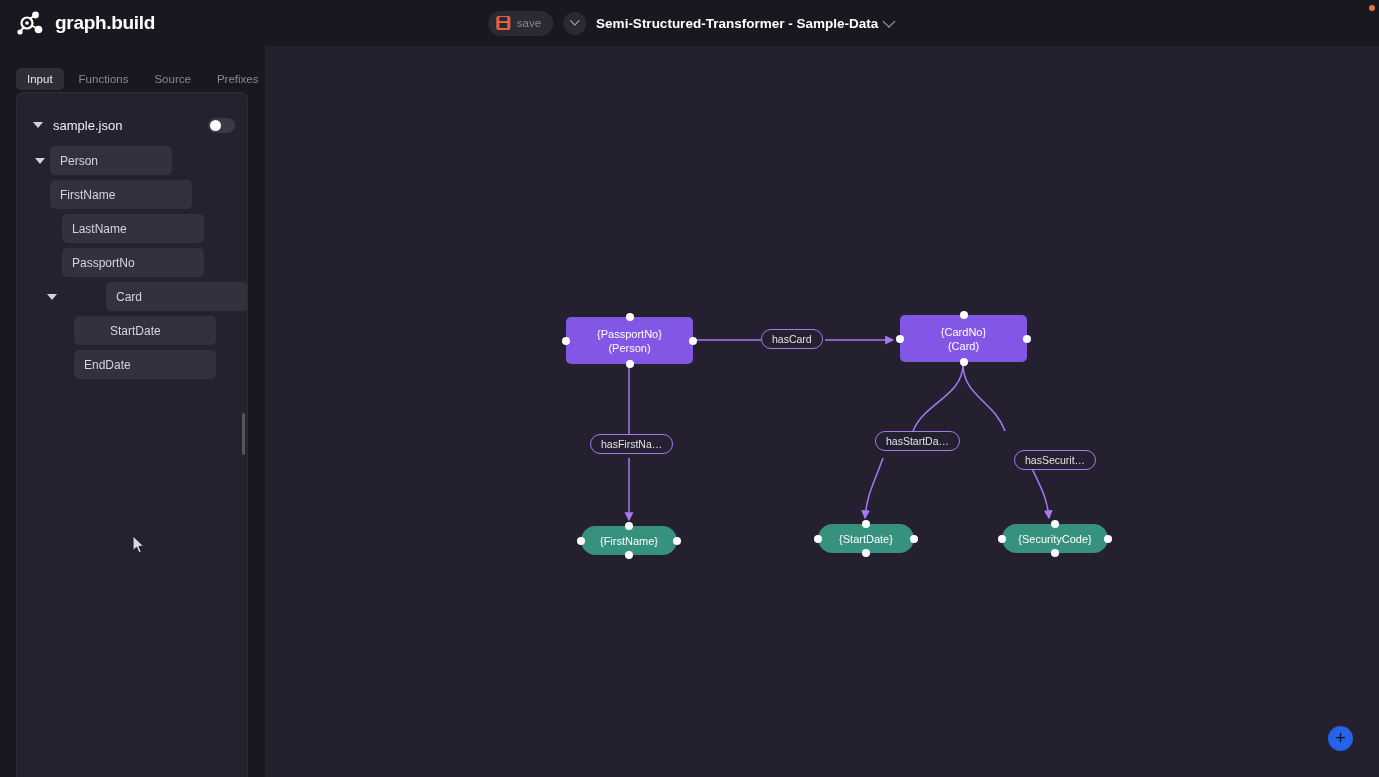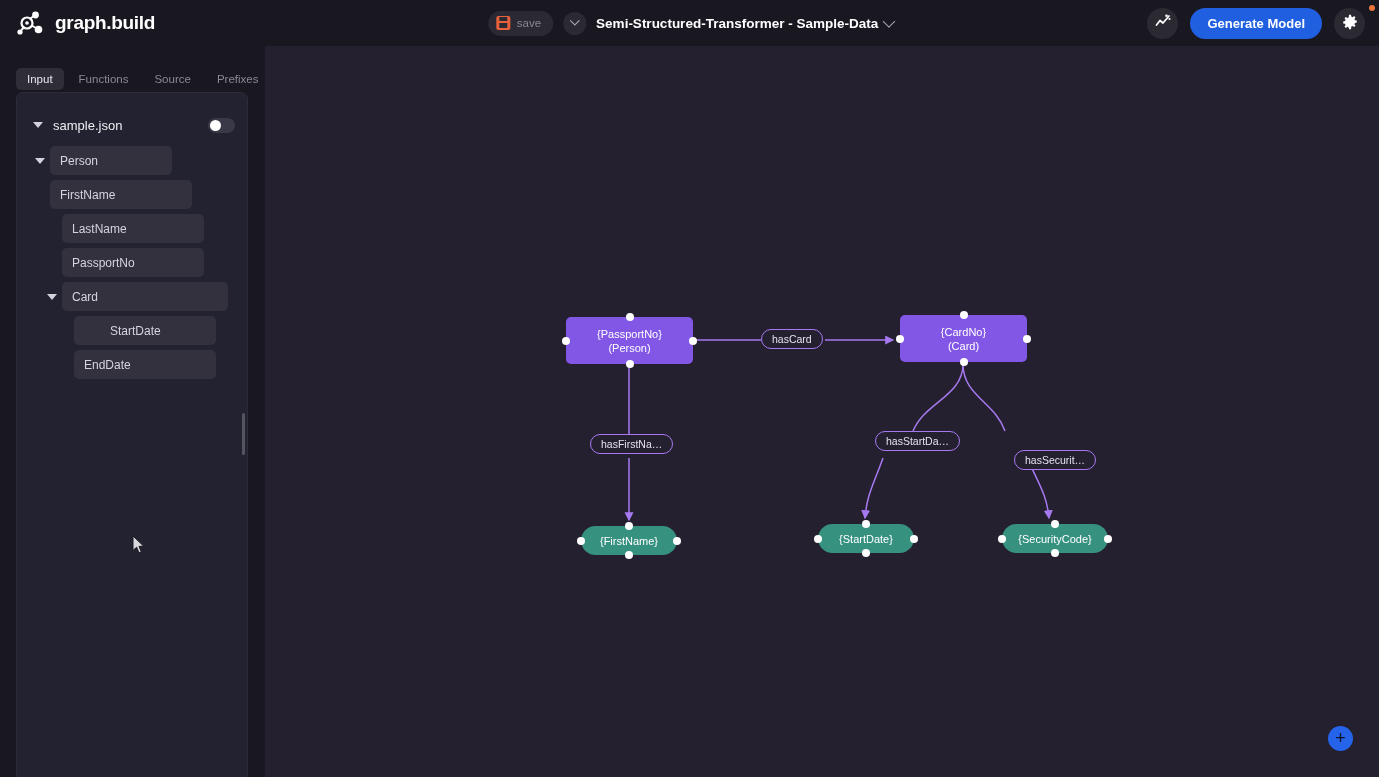--- a/index.html
+++ b/index.html
@@ -185,40 +185,20 @@
     </div>
     <div id="save-caret">
       <span class="caret"></span>
     </div>
     <div style="display:flex;align-items:center;cursor:pointer">
       <span id="doc-title">Semi-Structured-Transformer - Sample-Data</span>
       <span id="doc-caret"></span>
     </div>
   </div>
 
-  <div id="right-group">
-    <button class="round-btn">
-      <span>
-        <svg width="16" height="16" viewBox="0 0 16 16" fill="none" stroke="#ffffff" stroke-width="1.7" stroke-linecap="round" stroke-linejoin="round">
-          <polyline points="1.5,11 5,6.5 8,9 14,2"></polyline>
-          <circle cx="11.5" cy="1.8" r="1.3" fill="#ffffff" stroke="none"></circle>
-          <circle cx="14.5" cy="5" r="1.1" fill="#ffffff" stroke="none"></circle>
-        </svg>
-      </span>
-    </button>
-    <button id="generate-btn">Generate Model</button>
-    <button class="round-btn">
-      <span>
-        <svg width="16" height="16" viewBox="0 0 16 16" fill="#ffffff">
-          <path d="M8 5.2a2.8 2.8 0 100 5.6 2.8 2.8 0 000-5.6zm0 1.5a1.3 1.3 0 110 2.6 1.3 1.3 0 010-2.6z"></path>
-          <path d="M7 .8h2l.3 1.8 1.3.55 1.5-1.05 1.4 1.4-1.05 1.5.55 1.3 1.8.3v2l-1.8.3-.55 1.3 1.05 1.5-1.4 1.4-1.5-1.05-1.3.55L9 15.2H7l-.3-1.8-1.3-.55-1.5 1.05-1.4-1.4 1.05-1.5-.55-1.3L1.2 9.4v-2l1.8-.3.55-1.3L2.5 4.3l1.4-1.4 1.5 1.05 1.3-.55z"></path>
-        </svg>
-      </span>
-    </button>
-  </div>
 
   <span id="corner-dot"></span>
 </div>
 
 <div id="sidebar">
 
   <div id="tabs">
       <div class="tab active">Input</div>
       <div class="tab">Functions</div>
       <div class="tab">Source</div>
@@ -247,21 +227,21 @@
           <div class="node-chip" style="width: 142px;">LastName</div>
         </div>
         <div class="node-row" style="padding-left: 24px;">
           <span class="tri-wrap"></span>
           <div class="node-chip" style="width: 142px;">PassportNo</div>
         </div>
         <div class="node-row" style="padding-left: 24px;">
           <span class="tri-wrap">
             <span class="tri"></span>
           </span>
-          <div class="node-chip" style="width: 166px;">Card</div>
+          <div class="node-chip" style="width: 166px; margin-left: 44px;">Card</div>
         </div>
         <div class="node-row" style="padding-left: 36px;">
           <span class="tri-wrap"></span>
           <div class="node-chip" style="width: 142px; padding-left: 36px;">StartDate</div>
         </div>
         <div class="node-row" style="padding-left: 36px;">
           <span class="tri-wrap"></span>
           <div class="node-chip" style="width: 142px;">EndDate</div>
         </div>
       </div>

